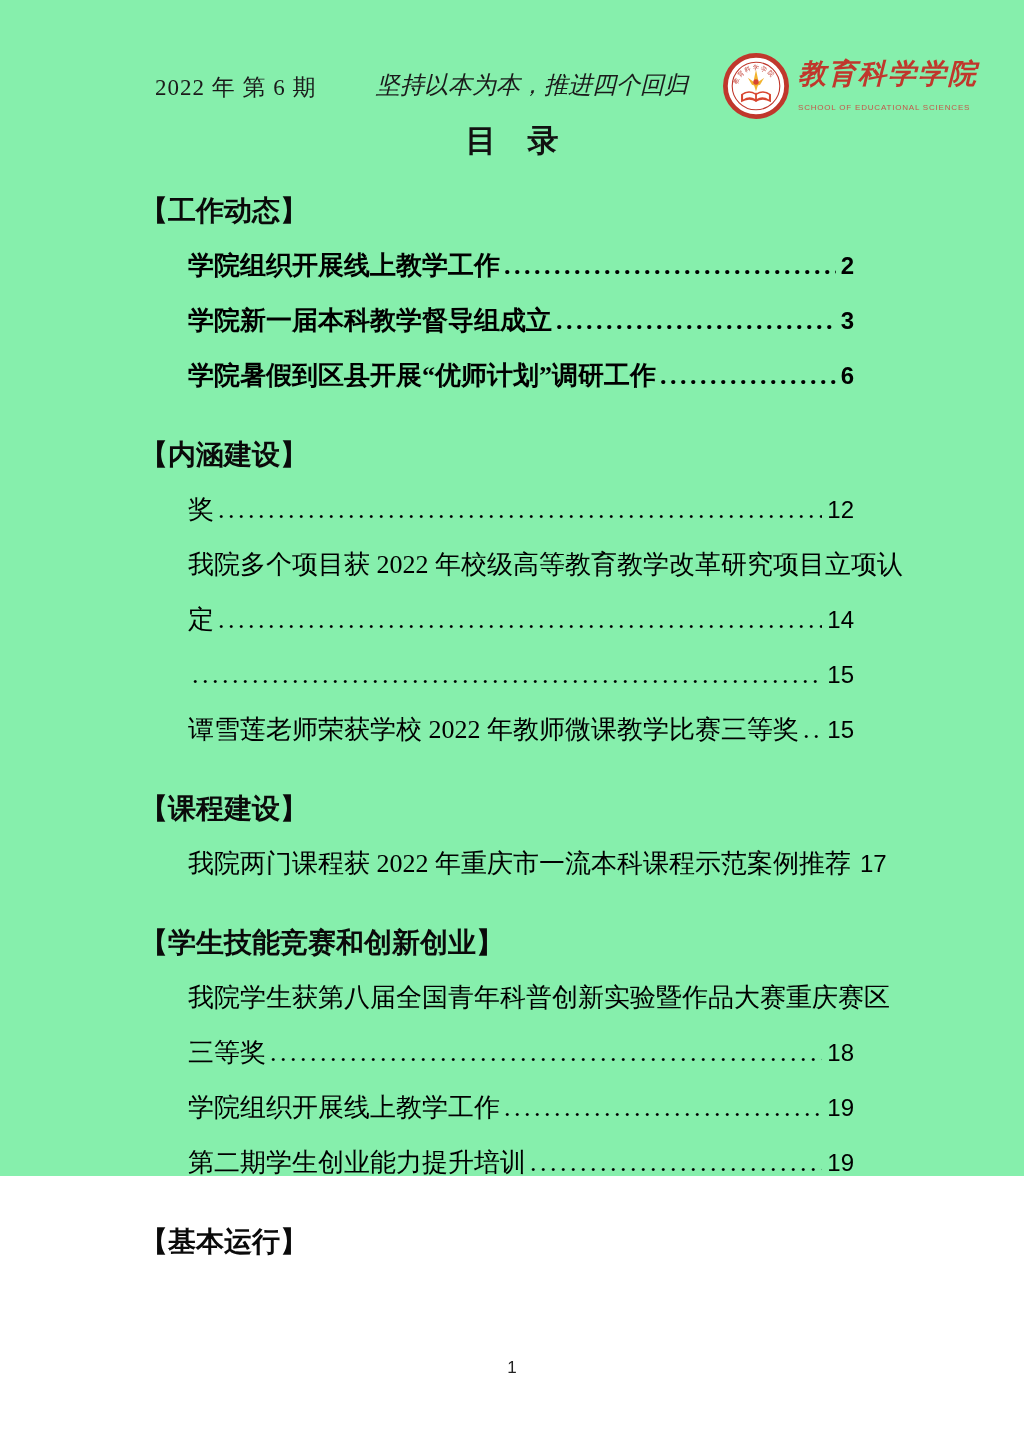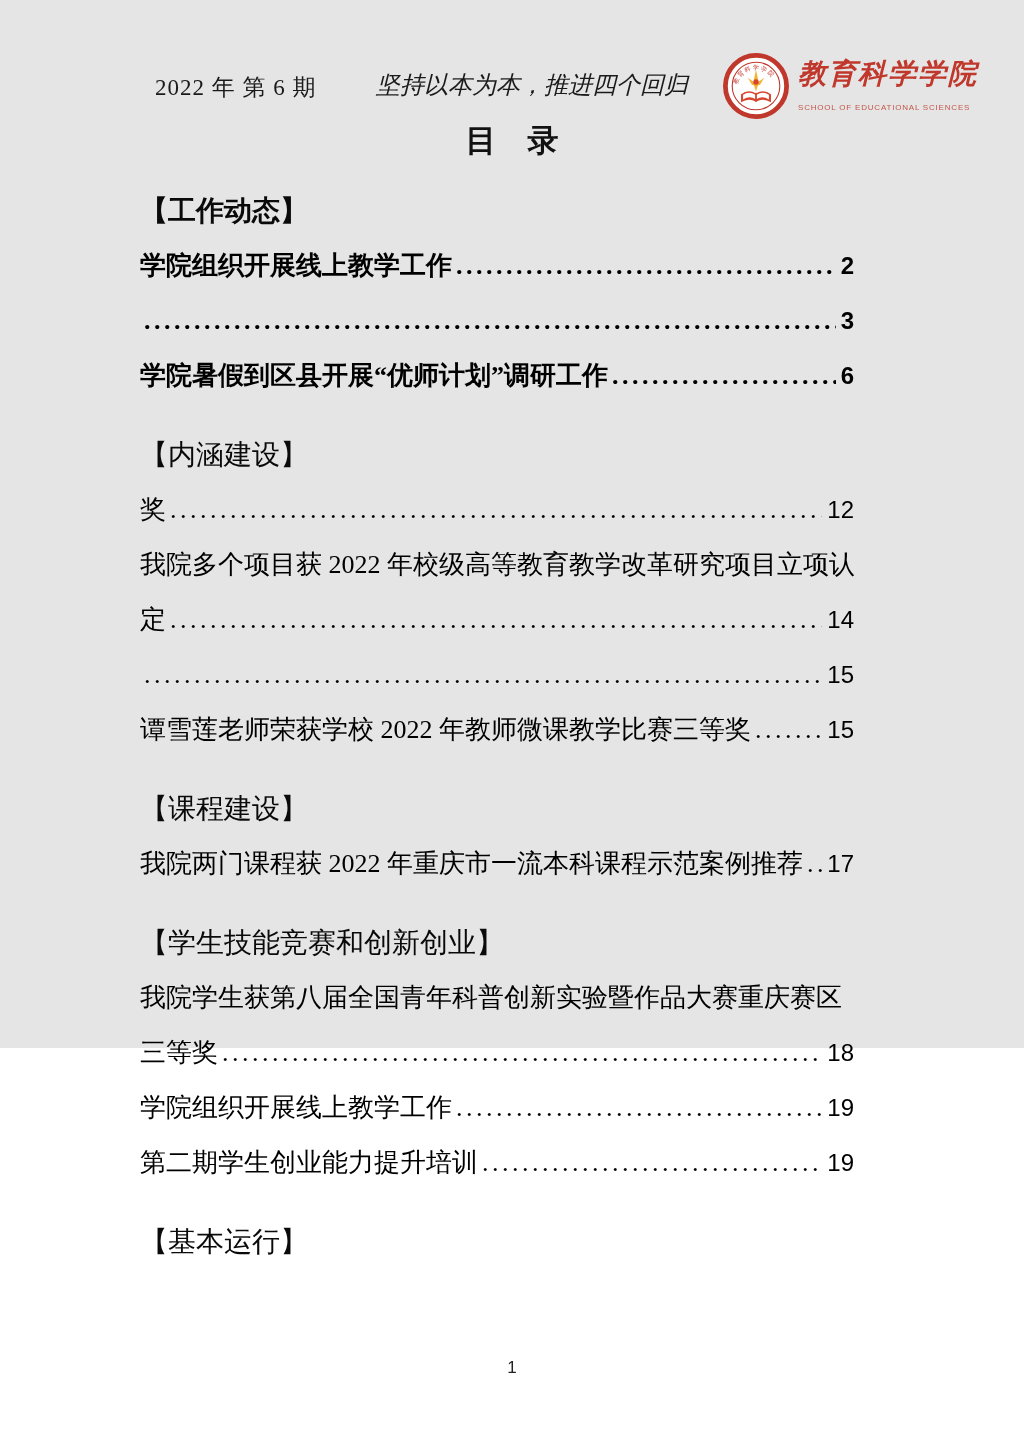--- a/index.html
+++ b/index.html
@@ -4,21 +4,21 @@
 <style>
   * { margin:0; padding:0; box-sizing:border-box; }
   html,body { background:#ffffff; }
   body {
     width:1024px; height:1448px;
     font-family:"Liberation Serif","DejaVu Serif",serif;
     color:#000;
     position:relative;
     overflow:hidden;
   }
-  .page { position:relative; width:1024px; height:1048px; background:#e5e5e5; }
+  .page { position:relative; width:1024px; height:1176px; background:#86efac; }
 
   
   .hdr-issue {
     position:absolute; left:155px; top:72px;
     font-size:23px; letter-spacing:1px; color:#1a1a1a;
   }
   .hdr-motto {
     position:absolute; left:376px; top:69px;
     font-size:24px; font-style:italic; color:#1a1a1a;
   }
@@ -46,26 +46,26 @@
 
   
   .toc {
     position:absolute; left:140px; top:183px; width:714px;
     font-size:26px;
   }
   .toc-section { }
   .toc-section + .toc-section { margin-top:24px; }
   .section-heading {
     height:55px; line-height:55px;
-    font-size:28px; font-weight:normal; color:#0a0a0a;
+    font-size:28px; font-weight:bold; color:#0a0a0a;
     white-space:nowrap;
   }
   .toc-line {
     height:55px; display:flex; align-items:baseline;
-    line-height:55px; white-space:nowrap;
+    line-height:55px; white-space:nowrap;margin-left:48px;
   }
   .toc-text { flex:0 0 auto; }
   .leader {
     flex:1 1 auto; overflow:hidden; margin:0 5px 0 4px;
     min-width:0;
   }
   .leader::after {
     content:"..................................................................................................................................";
     letter-spacing:3.5px; font-weight:inherit;
   }
@@ -129,20 +129,21 @@
 
   <div class="toc">
       <div class="toc-section bold">
         <div class="section-heading">【工作动态】</div>
         <div class="toc-line bold">
           <span class="toc-text">学院组织开展线上教学工作</span>
           <span class="leader"></span>
           <span class="page-num">2</span>
         </div>
         <div class="toc-line bold">
+          <span class="toc-text">学院新一届本科教学督导组成立</span>
           <span class="leader"></span>
           <span class="page-num">3</span>
         </div>
         <div class="toc-line bold">
           <span class="toc-text">学院暑假到区县开展“优师计划”调研工作</span>
           <span class="leader"></span>
           <span class="page-num">6</span>
         </div>
       </div>
       <div class="toc-section">

